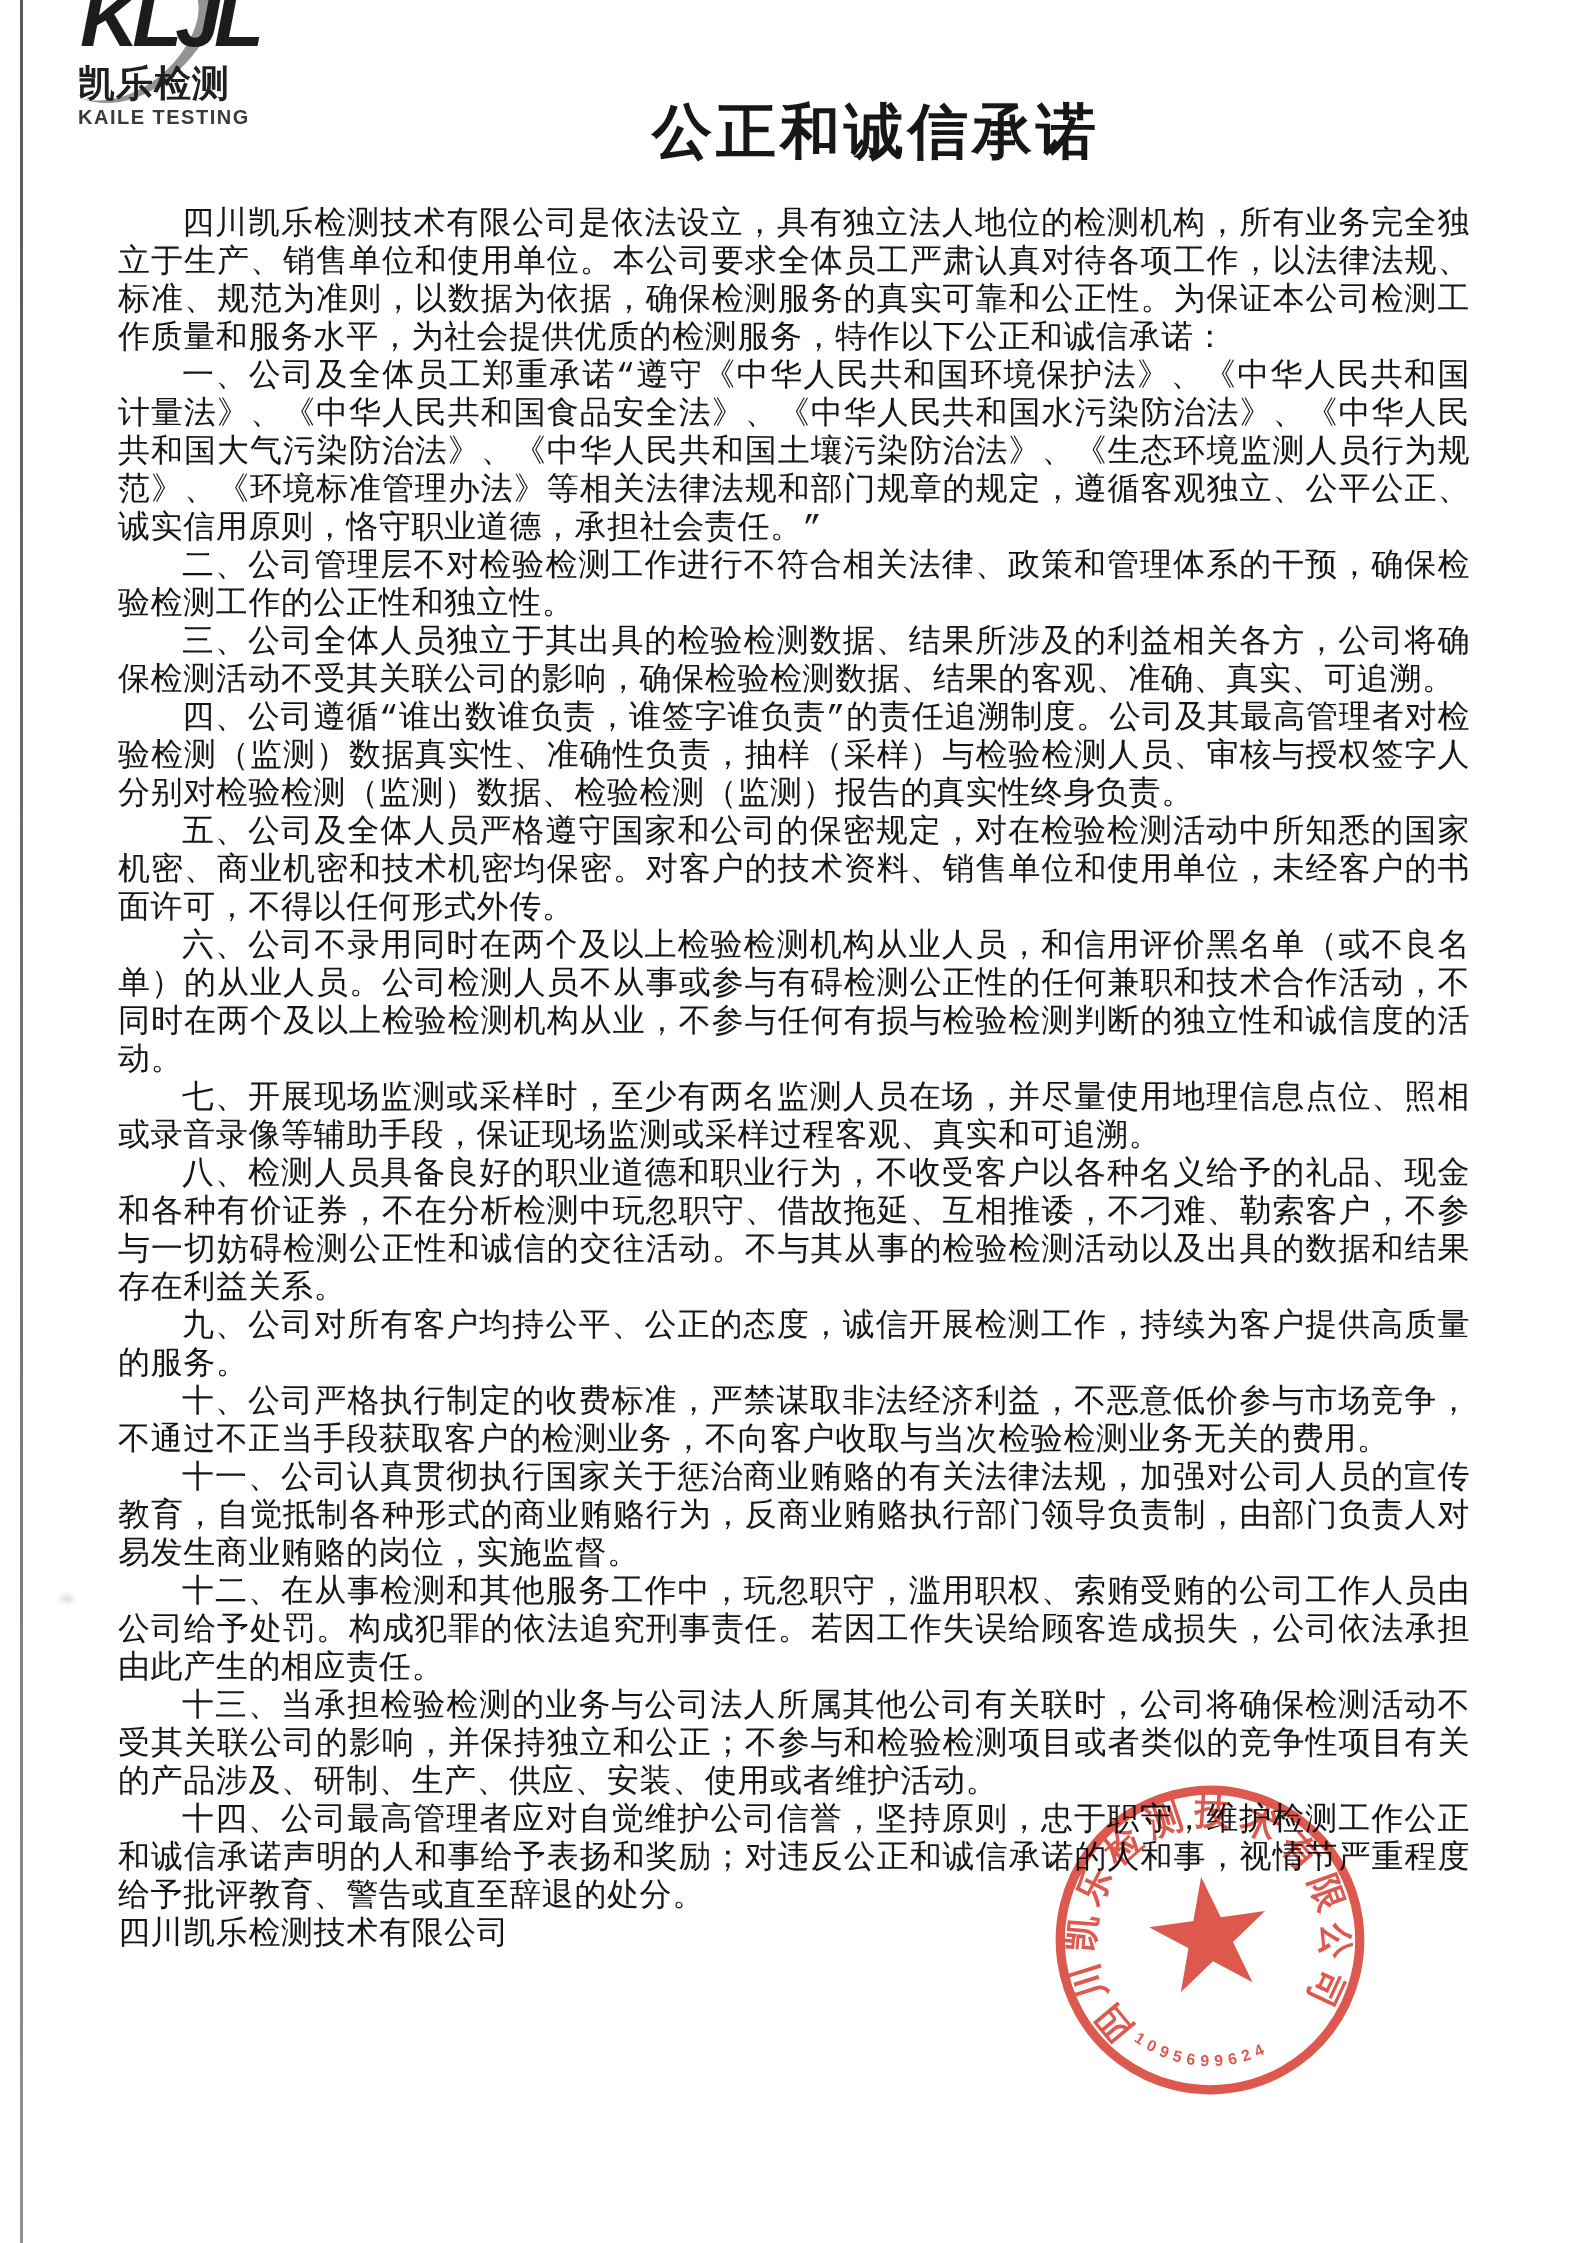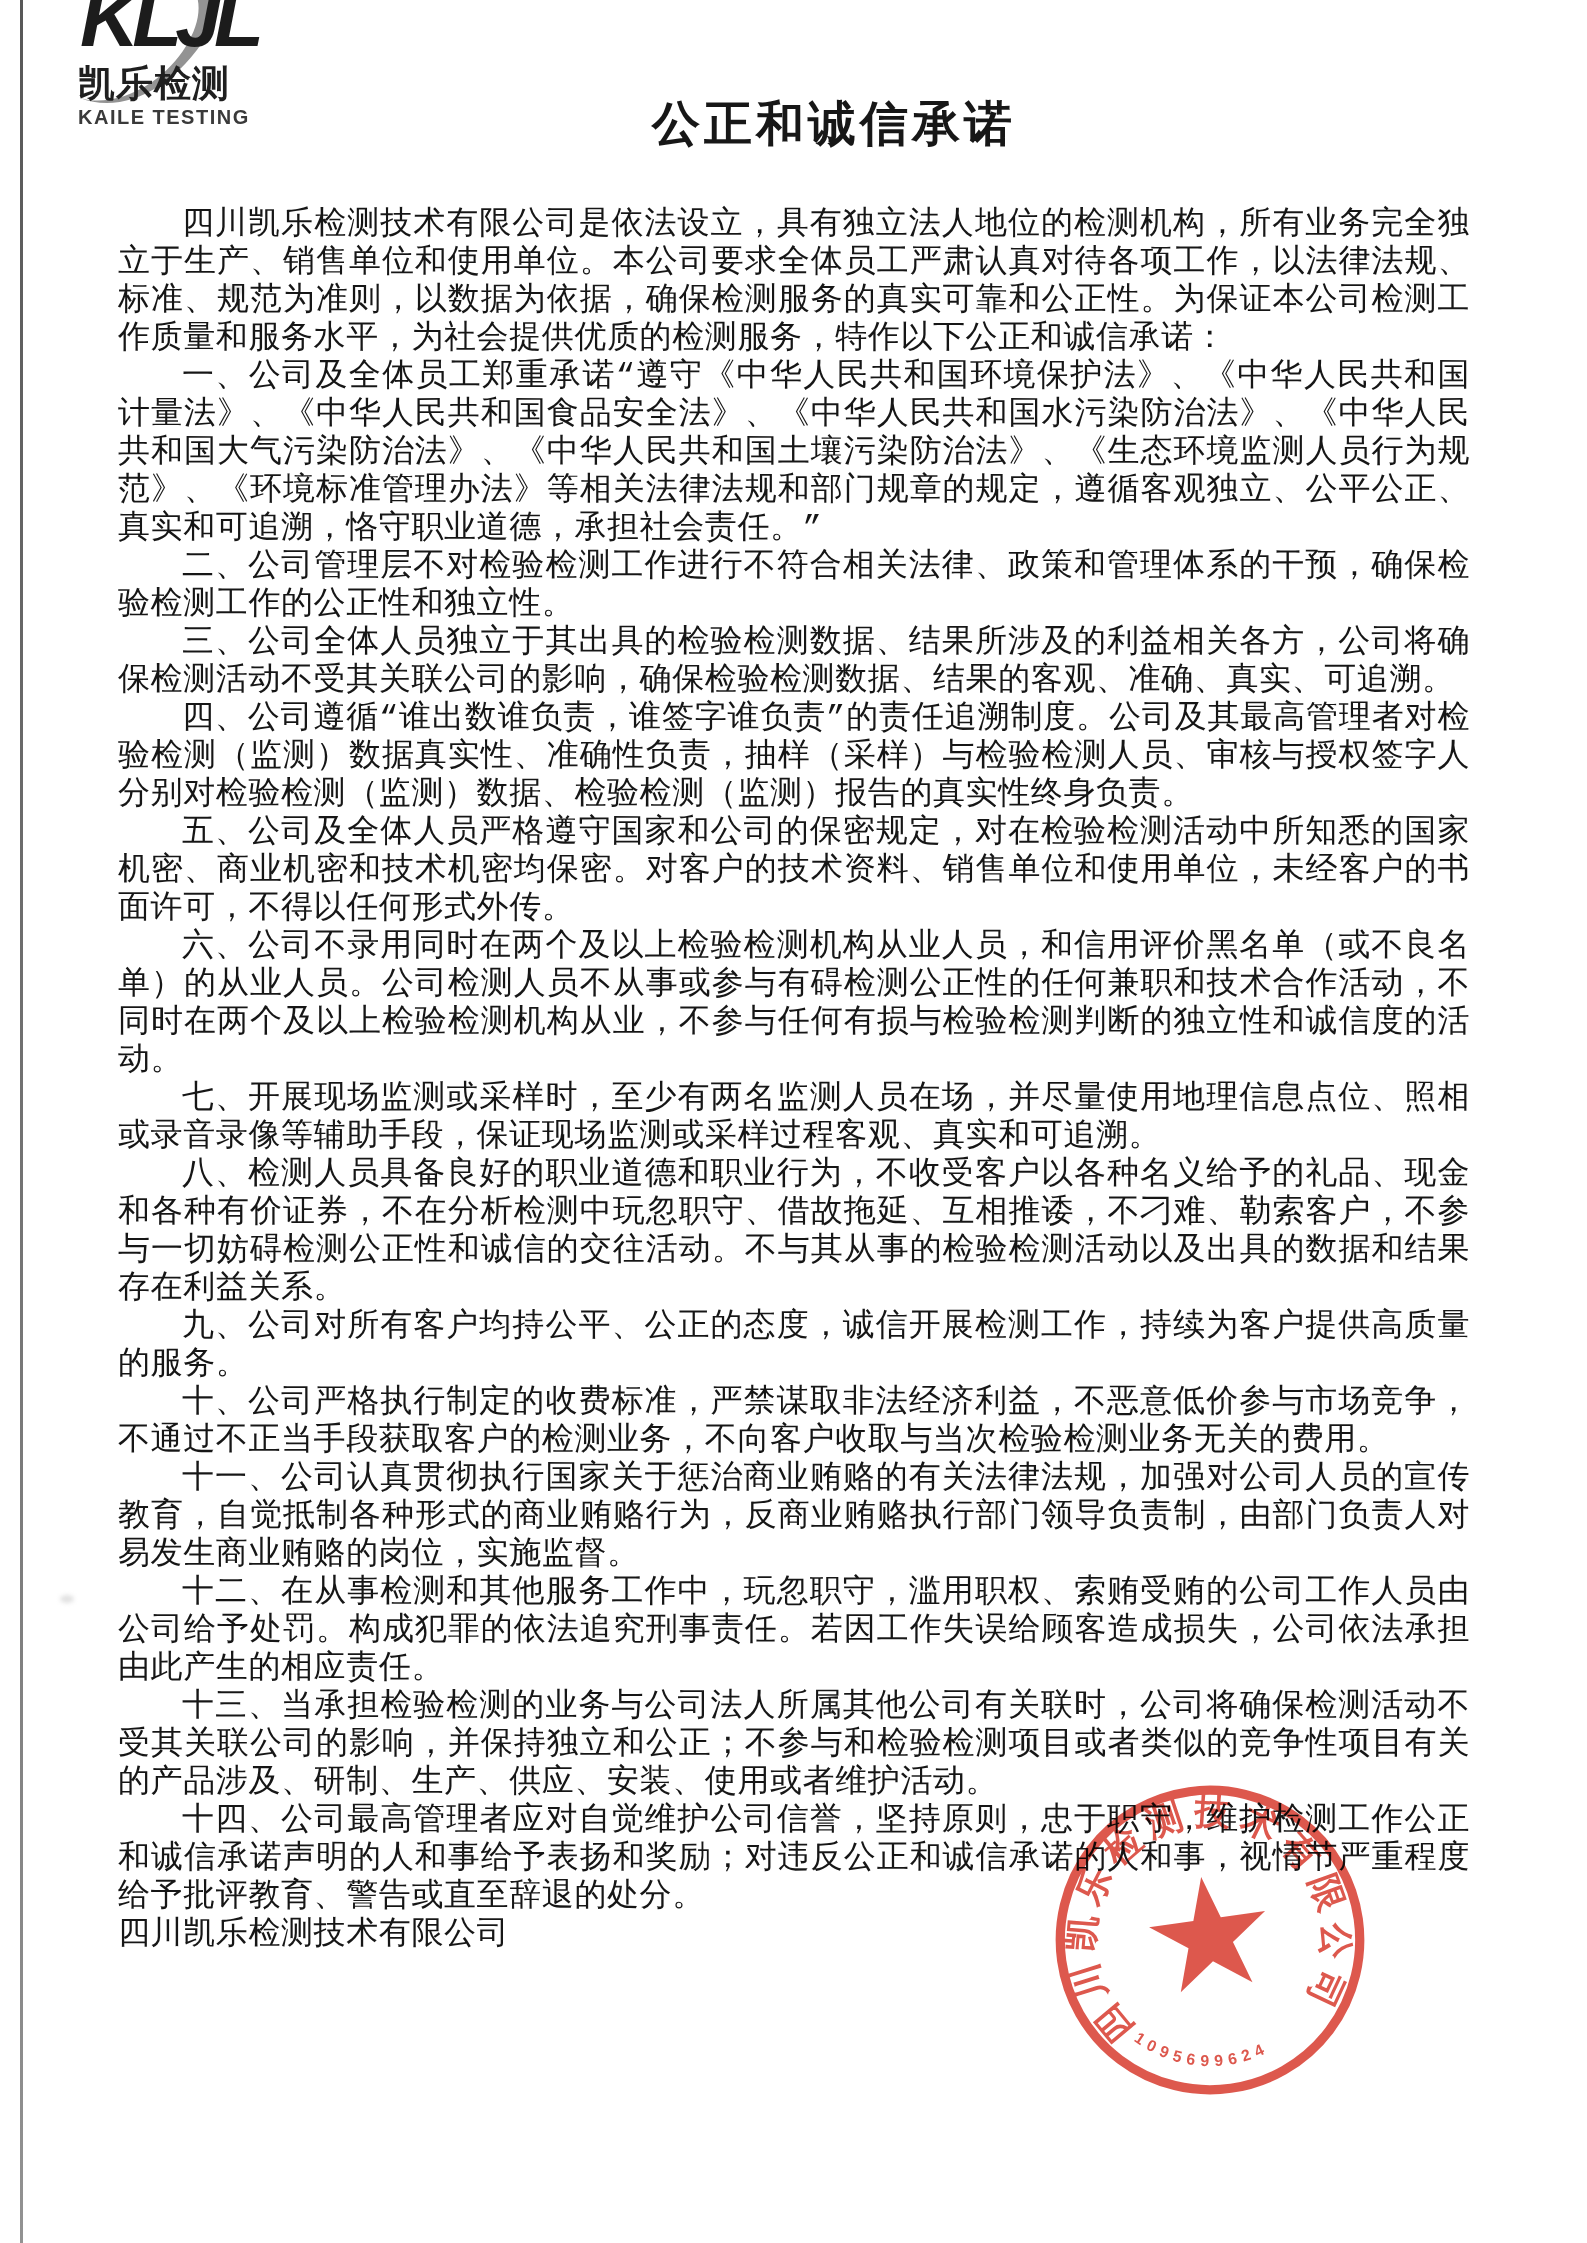--- a/index.html
+++ b/index.html
@@ -20,21 +20,21 @@
   
   .artifact{position:absolute;border-radius:50%;filter:blur(2px);}
   .artifact.a1{left:222px;top:286px;width:22px;height:9px;background:#b9b9b9;opacity:.55;}
   .artifact.a2{left:60px;top:1595px;width:14px;height:8px;background:#c4c4c4;opacity:.5;}
 
   .logo{position:absolute;left:50px;top:0;width:210px;height:132px;}
   .logo svg{overflow:hidden;}
 
   .doc-title{
     position:absolute;left:652px;top:92px;margin:0;
-    font-size:48px;font-weight:700;letter-spacing:4px;
+    font-size:60px;font-weight:700;letter-spacing:4px;
     color:#171717;white-space:nowrap;
   }
 
   .content{
     position:absolute;left:118px;top:206px;width:1352px;
   }
   .content p{
     margin:0;
     font-size:32px;line-height:38px;
     letter-spacing:.6px;
@@ -73,21 +73,21 @@
       <text x="30" y="46" font-family="Liberation Sans, DejaVu Sans, sans-serif" font-size="82" font-style="italic" font-weight="900" letter-spacing="-7" fill="#1c1c1c">KLJL</text>
       <text x="28" y="96" font-family="Liberation Sans, DejaVu Sans, sans-serif" font-size="37" font-weight="900" letter-spacing="1" fill="#1f1f1f">凯乐检测</text>
       <text x="28" y="124" font-family="Liberation Sans, DejaVu Sans, sans-serif" font-size="20" font-weight="700" letter-spacing="1.5" fill="#3a3a3a">KAILE TESTING</text>
     </svg>
   </div>
 
   <h1 class="doc-title">公正和诚信承诺</h1>
 
   <div class="content">
     <p>四川凯乐检测技术有限公司是依法设立，具有独立法人地位的检测机构，所有业务完全独立于生产、销售单位和使用单位。本公司要求全体员工严肃认真对待各项工作，以法律法规、标准、规范为准则，以数据为依据，确保检测服务的真实可靠和公正性。为保证本公司检测工作质量和服务水平，为社会提供优质的检测服务，特作以下公正和诚信承诺：</p>
-    <p>一、公司及全体员工郑重承诺“遵守《中华人民共和国环境保护法》、《中华人民共和国计量法》、《中华人民共和国食品安全法》、《中华人民共和国水污染防治法》、《中华人民共和国大气污染防治法》、《中华人民共和国土壤污染防治法》、《生态环境监测人员行为规范》、《环境标准管理办法》等相关法律法规和部门规章的规定，遵循客观独立、公平公正、真实和可追溯，恪守职业道德，承担社会责任。”</p>
+    <p>一、公司及全体员工郑重承诺“遵守《中华人民共和国环境保护法》、《中华人民共和国计量法》、《中华人民共和国食品安全法》、《中华人民共和国水污染防治法》、《中华人民共和国大气污染防治法》、《中华人民共和国土壤污染防治法》、《生态环境监测人员行为规范》、《环境标准管理办法》等相关法律法规和部门规章的规定，遵循客观独立、公平公正、诚实信用原则，恪守职业道德，承担社会责任。”</p>
     <p>二、公司管理层不对检验检测工作进行不符合相关法律、政策和管理体系的干预，确保检验检测工作的公正性和独立性。</p>
     <p>三、公司全体人员独立于其出具的检验检测数据、结果所涉及的利益相关各方，公司将确保检测活动不受其关联公司的影响，确保检验检测数据、结果的客观、准确、真实、可追溯。</p>
     <p>四、公司遵循“谁出数谁负责，谁签字谁负责”的责任追溯制度。公司及其最高管理者对检验检测（监测）数据真实性、准确性负责，抽样（采样）与检验检测人员、审核与授权签字人分别对检验检测（监测）数据、检验检测（监测）报告的真实性终身负责。</p>
     <p>五、公司及全体人员严格遵守国家和公司的保密规定，对在检验检测活动中所知悉的国家机密、商业机密和技术机密均保密。对客户的技术资料、销售单位和使用单位，未经客户的书面许可，不得以任何形式外传。</p>
     <p>六、公司不录用同时在两个及以上检验检测机构从业人员，和信用评价黑名单（或不良名单）的从业人员。公司检测人员不从事或参与有碍检测公正性的任何兼职和技术合作活动，不同时在两个及以上检验检测机构从业，不参与任何有损与检验检测判断的独立性和诚信度的活动。</p>
     <p>七、开展现场监测或采样时，至少有两名监测人员在场，并尽量使用地理信息点位、照相或录音录像等辅助手段，保证现场监测或采样过程客观、真实和可追溯。</p>
     <p>八、检测人员具备良好的职业道德和职业行为，不收受客户以各种名义给予的礼品、现金和各种有价证券，不在分析检测中玩忽职守、借故拖延、互相推诿，不刁难、勒索客户，不参与一切妨碍检测公正性和诚信的交往活动。不与其从事的检验检测活动以及出具的数据和结果存在利益关系。</p>
     <p>九、公司对所有客户均持公平、公正的态度，诚信开展检测工作，持续为客户提供高质量的服务。</p>
     <p>十、公司严格执行制定的收费标准，严禁谋取非法经济利益，不恶意低价参与市场竞争，不通过不正当手段获取客户的检测业务，不向客户收取与当次检验检测业务无关的费用。</p>
     <p>十一、公司认真贯彻执行国家关于惩治商业贿赂的有关法律法规，加强对公司人员的宣传教育，自觉抵制各种形式的商业贿赂行为，反商业贿赂执行部门领导负责制，由部门负责人对易发生商业贿赂的岗位，实施监督。</p>

